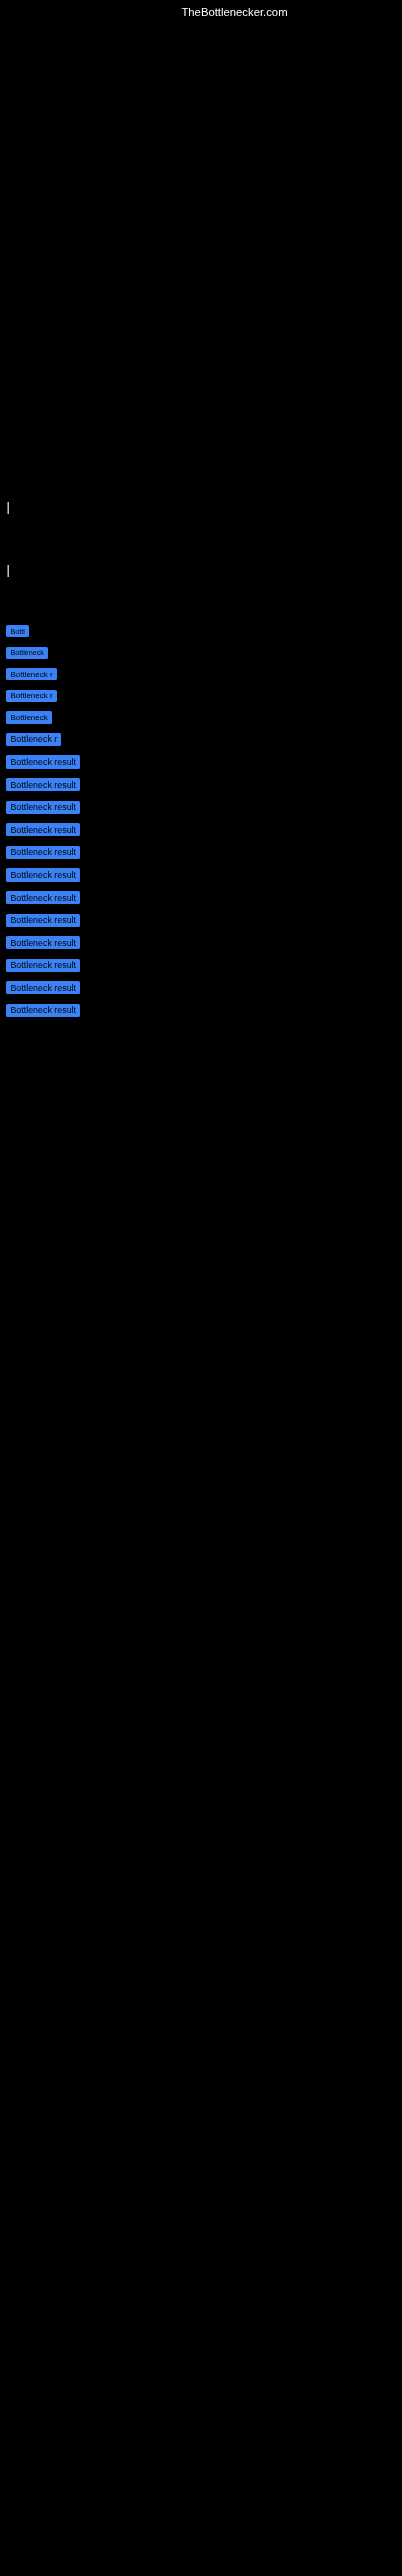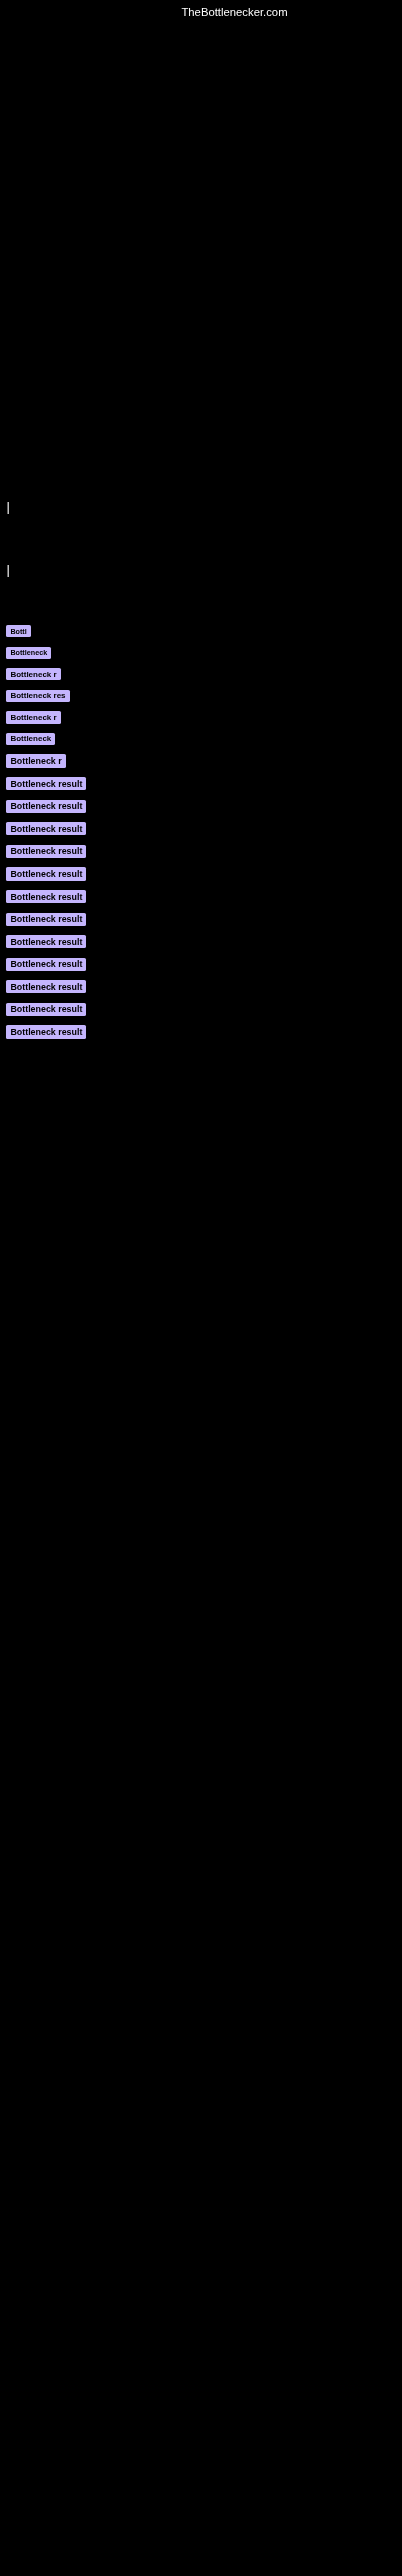--- a/index.html
+++ b/index.html
@@ -53,24 +53,24 @@
       flex-direction: column;
       gap: 0px;
     }
 
     .bottleneck-item {
       margin-bottom: 6.4px;
     }
 
     .bottleneck-badge {
       display: inline-block;
-      background-color: #c4b5fd;
+      background-color: #3b82f6;
       color: #000000;
       font-size: 8.9px;
-      font-weight: bold;
+      font-weight: normal;
       padding: 1.6px 4px;
       border-radius: 1.6px;
       white-space: nowrap;
       overflow: hidden;
     }
 
     
     .badge-w1 { max-width: 32px; font-size: 7.2px; }
     .badge-w2 { max-width: 52px; font-size: 7.2px; }
     .badge-w3 { max-width: 42px; font-size: 7.2px; }
@@ -101,21 +101,20 @@
 
 <div class="content-area">
   <div class="cursor-line-1">|</div>
 
   <div class="cursor-line-2">|</div>
 
   <div class="bottleneck-results">
   <div class="bottleneck-item"><span class="bottleneck-badge badge-w1">Bottl</span></div>
       <div class="bottleneck-item"><span class="bottleneck-badge badge-w2">Bottleneck</span></div>
       <div class="bottleneck-item"><span class="bottleneck-badge badge-w4">Bottleneck r</span></div>
-      <div class="bottleneck-item"><span class="bottleneck-badge badge-w5">Bottleneck res</span></div>
       <div class="bottleneck-item"><span class="bottleneck-badge badge-w6">Bottleneck r</span></div>
       <div class="bottleneck-item"><span class="bottleneck-badge badge-w8">Bottleneck</span></div>
       <div class="bottleneck-item"><span class="bottleneck-badge badge-w10">Bottleneck r</span></div>
       <div class="bottleneck-item"><span class="bottleneck-badge badge-w11">Bottleneck result</span></div>
       <div class="bottleneck-item"><span class="bottleneck-badge badge-w12">Bottleneck result</span></div>
       <div class="bottleneck-item"><span class="bottleneck-badge badge-w13">Bottleneck result</span></div>
       <div class="bottleneck-item"><span class="bottleneck-badge badge-w14">Bottleneck result</span></div>
       <div class="bottleneck-item"><span class="bottleneck-badge badge-w15">Bottleneck result</span></div>
       <div class="bottleneck-item"><span class="bottleneck-badge badge-w16">Bottleneck result</span></div>
       <div class="bottleneck-item"><span class="bottleneck-badge badge-w17">Bottleneck result</span></div>

